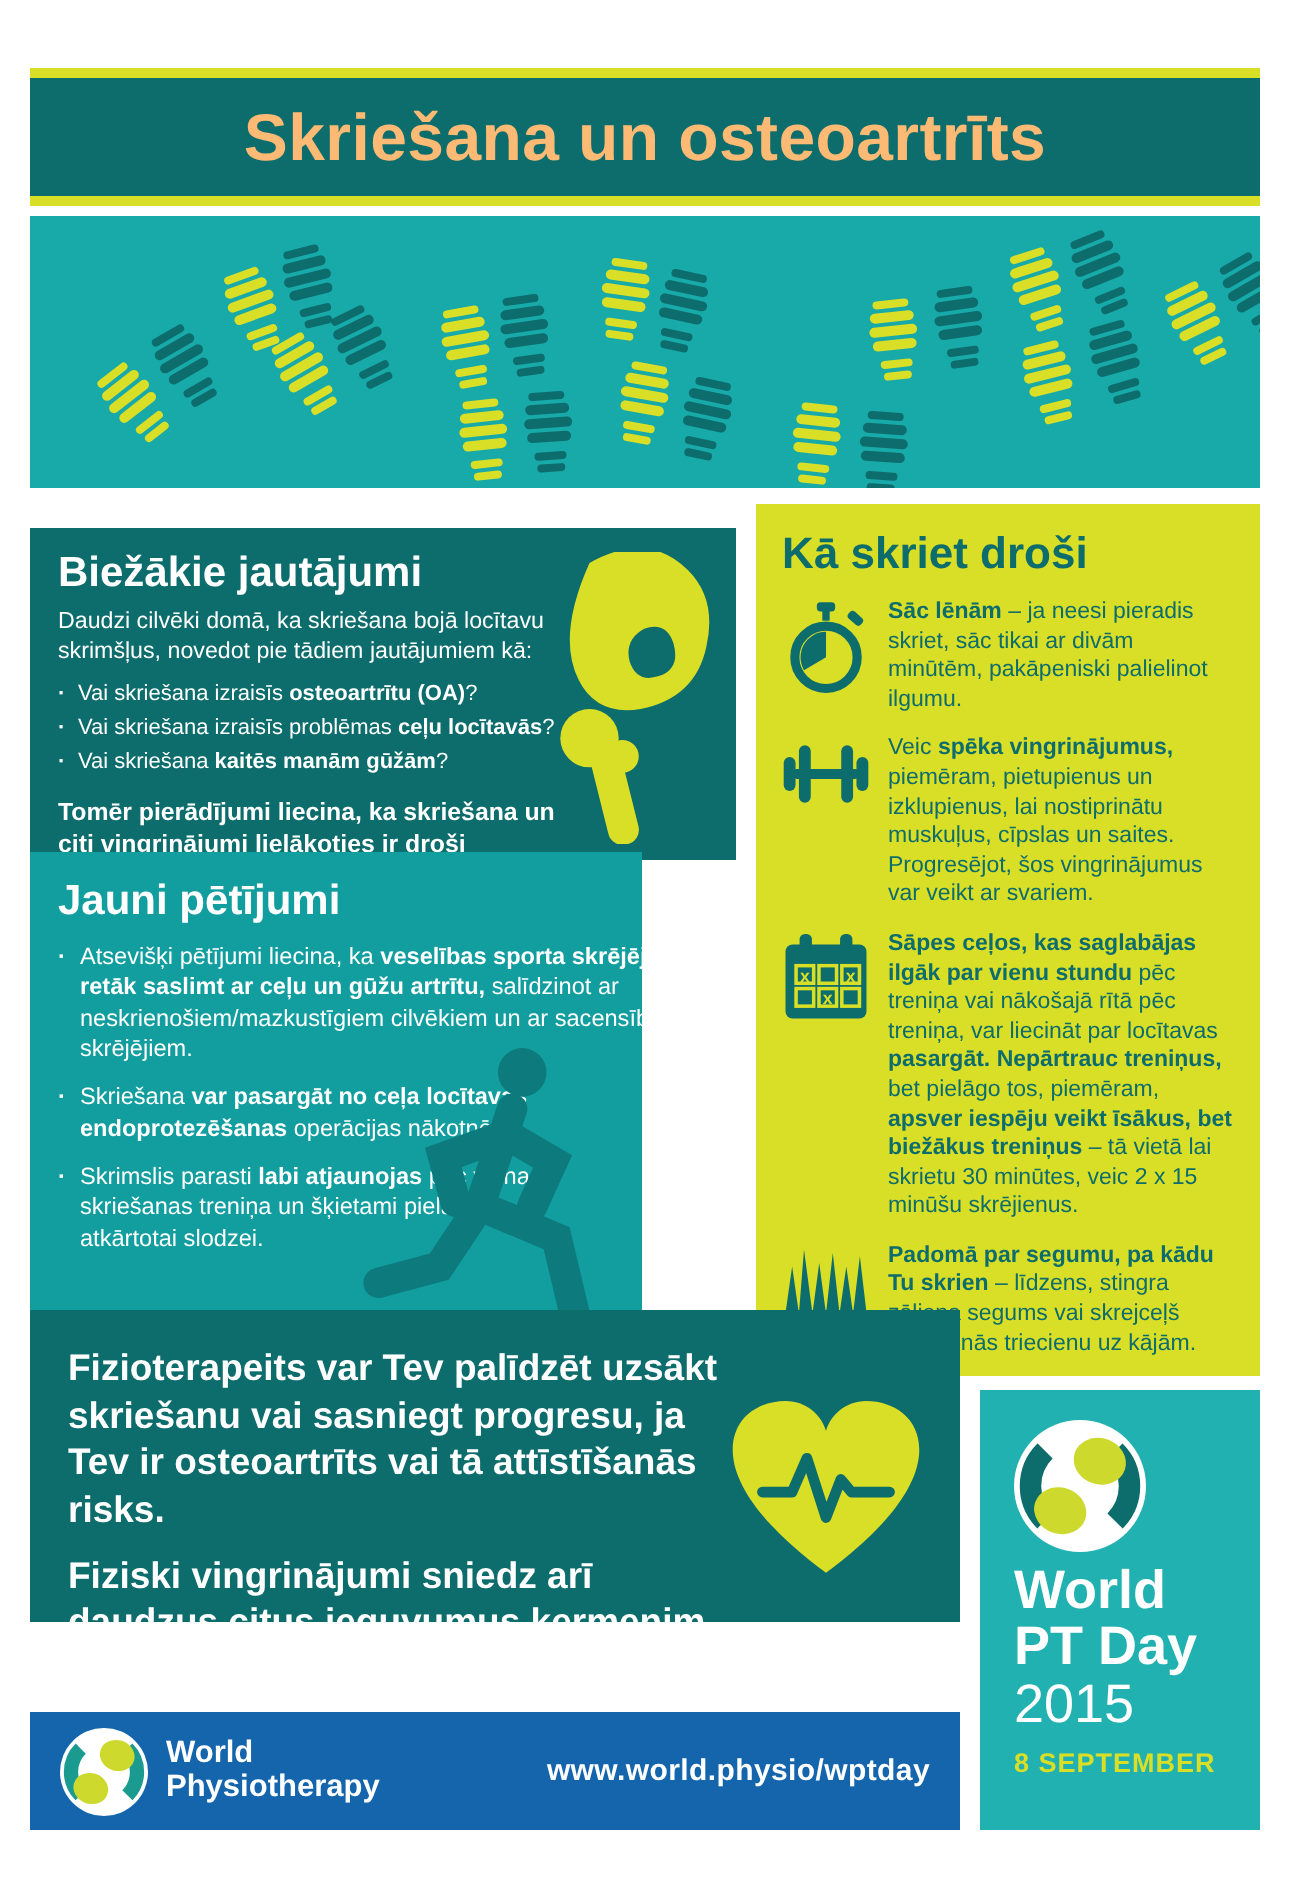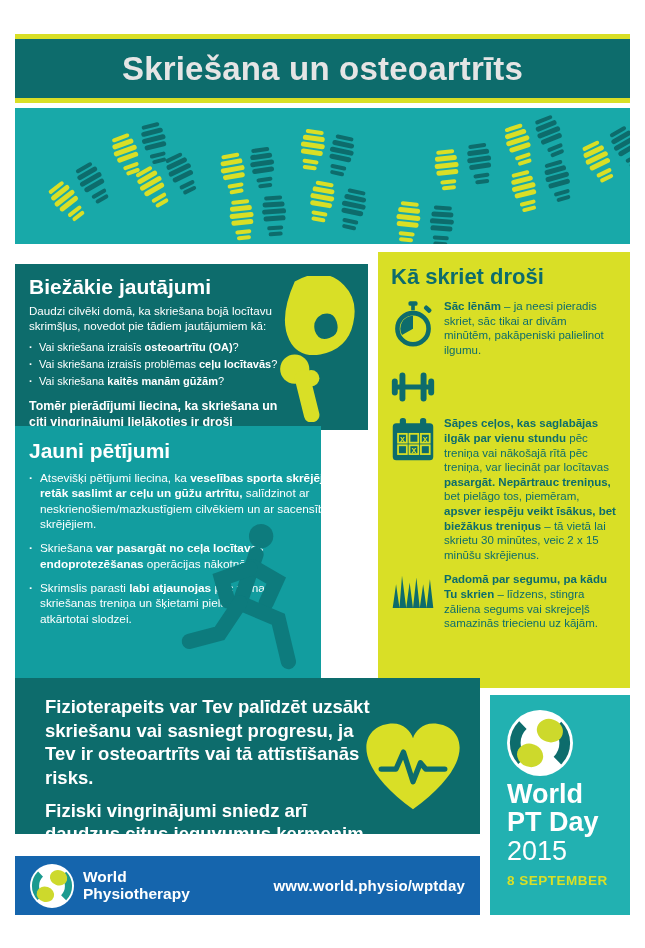--- a/index.html
+++ b/index.html
@@ -13,21 +13,21 @@
   }
   html,body{margin:0;padding:0;background:#fff;}
   .page{position:relative;width:645px;height:948px;background:#fff;overflow:hidden;
         font-family:"Liberation Sans",sans-serif;}
   .abs{position:absolute;box-sizing:border-box;}
 
   
   .header{left:15px;top:34px;width:615px;}
   .accent{height:5px;background:var(--yellow);}
   .titleband{height:59px;background:var(--dark);display:flex;align-items:center;justify-content:center;}
-  .titleband h1{margin:0;color:#e5e5e5;font-size:33px;font-weight:bold;letter-spacing:.2px;}
+  .titleband h1{margin:0;color:#fdba74;font-size:33px;font-weight:bold;letter-spacing:.2px;}
 
   
   .footprints{left:15px;top:108px;width:615px;height:136px;background:var(--band);overflow:hidden;}
 
   
   .faq{left:15px;top:264px;width:353px;height:166px;background:var(--dark);color:#fff;
        padding:11px 14px;overflow:hidden;}
   .faq h2{margin:0 0 5px;font-size:21px;}
   .faq .intro{margin:0 0 6px;font-size:11.6px;line-height:1.28;width:250px;}
   .fbull{position:relative;margin:3px 0;padding-left:10px;font-size:11px;line-height:1.3;width:252px;}
@@ -47,22 +47,22 @@
   
   .safety{left:378px;top:252px;width:252px;height:436px;background:var(--yellow);color:var(--dark);
           padding:12px 13px;overflow:hidden;}
   .safety h2{margin:0 0 9px;font-size:22px;color:var(--dark);}
   .sitem{display:flex;gap:9px;margin-bottom:10px;}
   .sicon{flex:0 0 44px;display:flex;justify-content:center;align-items:flex-start;padding-top:1px;}
   .stext{font-size:11.5px;line-height:1.27;}
   b{font-weight:bold;}
 
   
-  .cta{left:15px;top:678px;width:465px;height:156px;background:var(--dark);color:#fff;
-       padding:17px 30px;overflow:hidden;}
+  .cta{left:15px;top:655px;width:465px;height:156px;background:var(--dark);color:#fff;
+       padding:17px 19px;overflow:hidden;}
   .cta p{margin:0 0 9px;font-weight:bold;font-size:18.5px;line-height:1.28;width:332px;}
   .heart{position:absolute;right:14px;bottom:18px;width:106px;height:96px;}
 
   
   .footer{left:15px;top:856px;width:465px;height:59px;background:var(--blue);display:flex;
           align-items:center;padding:0 15px;}
   .wpname{margin-left:9px;color:#fff;font-weight:bold;font-size:15.5px;line-height:1.08;}
   .url{margin-left:auto;color:#fff;font-weight:bold;font-size:15px;letter-spacing:.2px;}
 
   
@@ -182,20 +182,21 @@
         <svg width="44" height="38" viewBox="0 0 52 44">
           <g fill="var(--dark)">
             <rect x="6" y="19" width="40" height="6" rx="3"></rect>
             <rect x="1" y="12" width="7" height="20" rx="3.5"></rect>
             <rect x="10" y="5" width="7" height="34" rx="3.5"></rect>
             <rect x="35" y="5" width="7" height="34" rx="3.5"></rect>
             <rect x="44" y="12" width="7" height="20" rx="3.5"></rect>
           </g>
         </svg>
       </span>
+      <div class="stext">Veic <b>spēka vingrinājumus,</b> piemēram, pietupienus un izklupienus, lai nostiprinātu muskuļus, cīpslas un saites. Progresējot, šos vingrinājumus var veikt ar svariem.</div>
     </div>
 
     <div class="sitem">
       <span class="sicon">
         <svg width="44" height="46" viewBox="0 0 50 50">
           <g fill="var(--dark)">
             <rect x="10" y="0" width="7" height="11" rx="3"></rect>
             <rect x="33" y="0" width="7" height="11" rx="3"></rect>
             <rect x="2" y="6" width="46" height="42" rx="4"></rect>
           </g>

